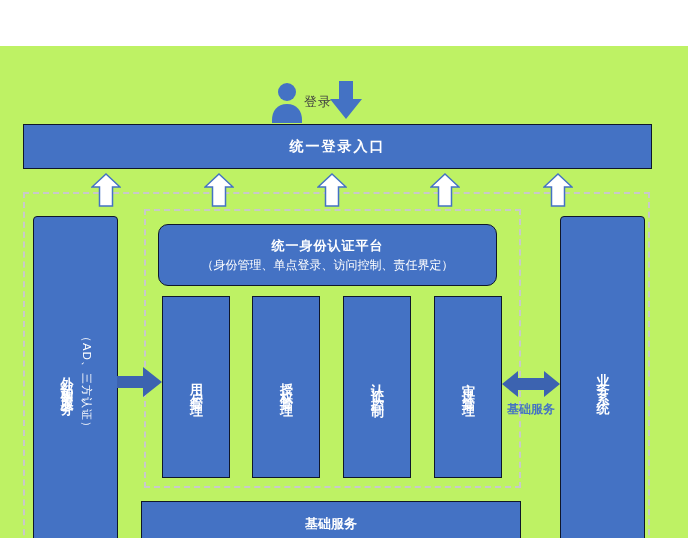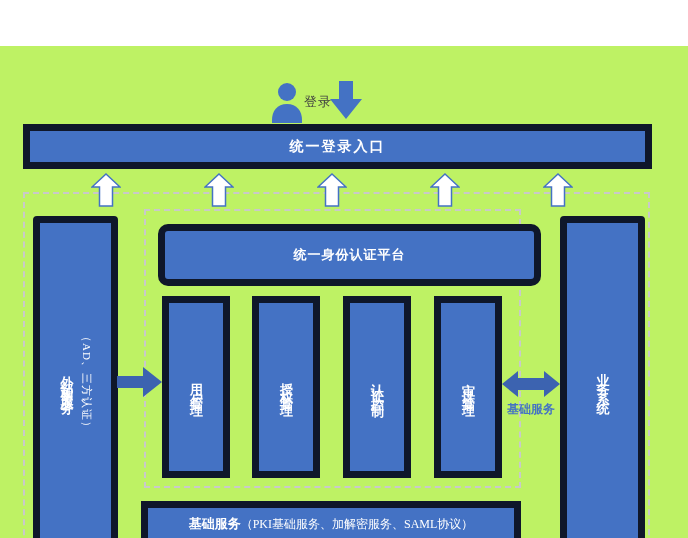--- a/index.html
+++ b/index.html
@@ -13,42 +13,41 @@
     height: 538px;
     background: #bef264;
     overflow: hidden;
     margin-top: 46px;
   }
   .abs { position: absolute; }
 
   
   .blue-box {
     background: #4472C4;
-    border: 7px solid #0f172a;
+    border: 1px solid #0f172a;
     color: #ffffff;
     z-index: 2;
-    font-family: Liberation Serif, serif;
   }
   .top-bar {
     left: 23px; top: 78px; width: 629px; height: 45px;
     display: flex; align-items: center; justify-content: center;
     font-size: 14px; font-weight: bold; letter-spacing: 2px;
   }
   .left-bar {
     left: 33px; top: 170px; width: 85px; height: 331px;
     border-radius: 4px;
     display: flex; align-items: center; justify-content: center;
   }
   .right-bar {
     left: 560px; top: 170px; width: 85px; height: 330px;
     border-radius: 4px;
     display: flex; align-items: center; justify-content: center;
   }
   .title-box {
-    left: 158px; top: 178px; width: 383px; height: 62px;
+    left: 158px; top: 178px; width: 339px; height: 62px;
     border-radius: 10px;
     display: flex; flex-direction: column; align-items: center; justify-content: center;
     text-align: center;
   }
   .title-box .t1 { font-size: 13px; font-weight: bold; line-height: 20px; letter-spacing: 1px; }
   .title-box .t2 { font-size: 12px; line-height: 18px; }
   .module {
     top: 250px; width: 68px; height: 182px;
     display: flex; align-items: center; justify-content: center;
   }
@@ -146,20 +145,21 @@
     <div class="side-content">
       <span class="v-upright">外部相关服务</span>
       <span class="v-sideways">（AD、三方认证）</span>
     </div>
   </div>
 
   <div class="abs dashed inner-dashed"></div>
 
   <div class="abs blue-box title-box">
     <div class="t1">统一身份认证平台</div>
+    <div class="t2">（身份管理、单点登录、访问控制、责任界定）</div>
   </div>
 
   <div class="abs blue-box module" style="left:162px;">
     <span class="vtext">用户管理</span>
   </div>
   <div class="abs blue-box module" style="left:252px;">
     <span class="vtext">授权管理</span>
   </div>
   <div class="abs blue-box module" style="left:343px;">
     <span class="vtext">认证控制</span>
@@ -176,16 +176,15 @@
     <polygon points="1,14 17,1 17,8 43,8 43,1 59,14 43,27 43,20 17,20 17,27" fill="#3C63B0"></polygon>
   </svg>
   <div class="abs sync-label">基础服务</div>
 
   <div class="abs blue-box right-bar">
     <span class="v-upright">业务系统</span>
   </div>
 
   <div class="abs blue-box base-bar">
     <div class="t1">基础服务</div>
-    <div class="t2">（PKI基础服务、加解密服务、SAML协议）</div>
   </div>
 
 </div>
 
 </body></html>

